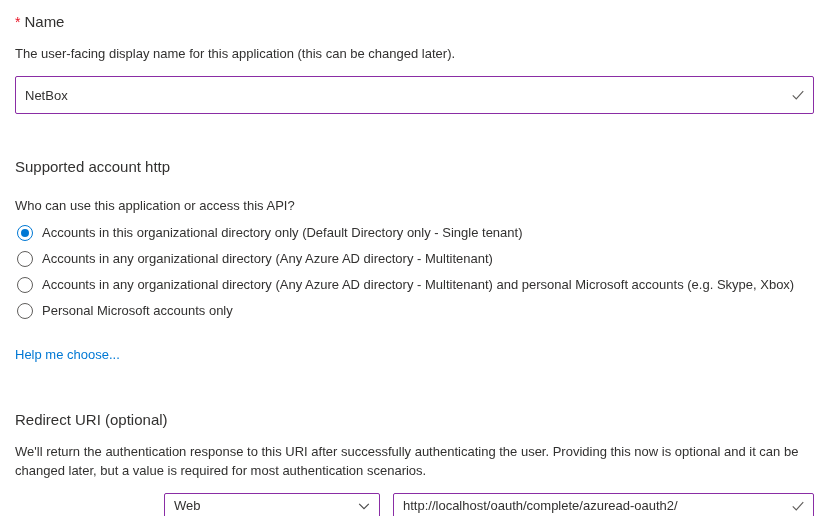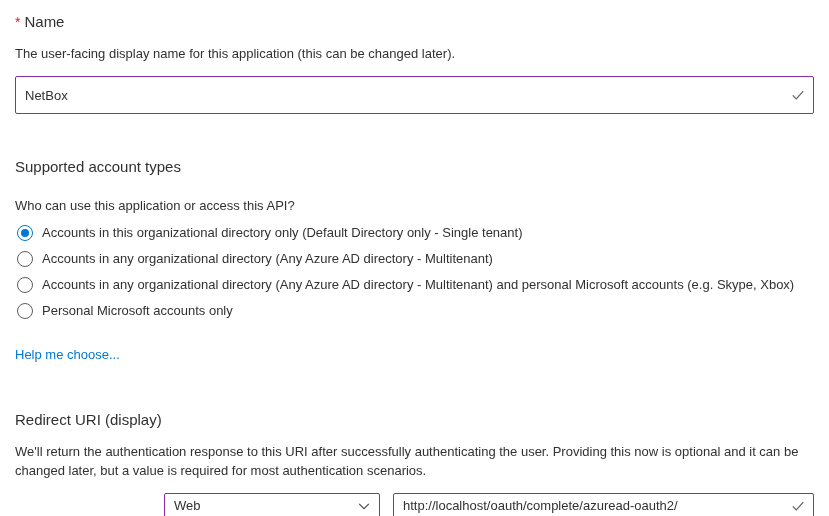--- a/index.html
+++ b/index.html
@@ -142,21 +142,21 @@
   </div>
   <div class="desc name-desc">The user-facing display name for this application (this can be changed later).</div>
   <div class="field-wrap">
     <input type="text" class="text-input" value="NetBox" style="">
     <svg class="valid-check" viewBox="0 0 16 16">
       <path d="M2 8.5l4 4 8-9" stroke="#605e5c" fill="none" stroke-width="1.3"></path>
     </svg>
   </div>
 
   
-  <div class="section-title acct-title">Supported account types</div>
+  <div class="section-title acct-title">Supported account http</div>
   <div class="desc acct-question">Who can use this application or access this API?</div>
 
   <div class="radio-group">
     <div class="radio-row selected">
       <span class="radio-circle">
           <span class="radio-dot"></span>
         </span>
       <span class="radio-label">Accounts in this organizational directory only (Default Directory only - Single tenant)</span>
     </div>
     <div class="radio-row">
@@ -175,21 +175,21 @@
       <span class="radio-circle">
           <span class="radio-dot"></span>
         </span>
       <span class="radio-label">Personal Microsoft accounts only</span>
     </div>
   </div>
 
   <a class="help-link">Help me choose...</a>
 
   
-  <div class="section-title redir-title">Redirect URI (display)</div>
+  <div class="section-title redir-title">Redirect URI (optional)</div>
   <div class="desc redir-desc">We'll return the authentication response to this URI after successfully authenticating the user. Providing this now is optional and it can be changed later, but a value is required for most authentication scenarios.</div>
 
   <div class="redir-row">
     <div class="select-box">
       <span>Web</span>
       <svg class="select-chevron" viewBox="0 0 16 16">
         <path d="M2.5 5.5l5.5 5.5 5.5-5.5" stroke="#4a4a4a" fill="none" stroke-width="1.3"></path>
       </svg>
     </div>
     <div class="uri-wrap">

